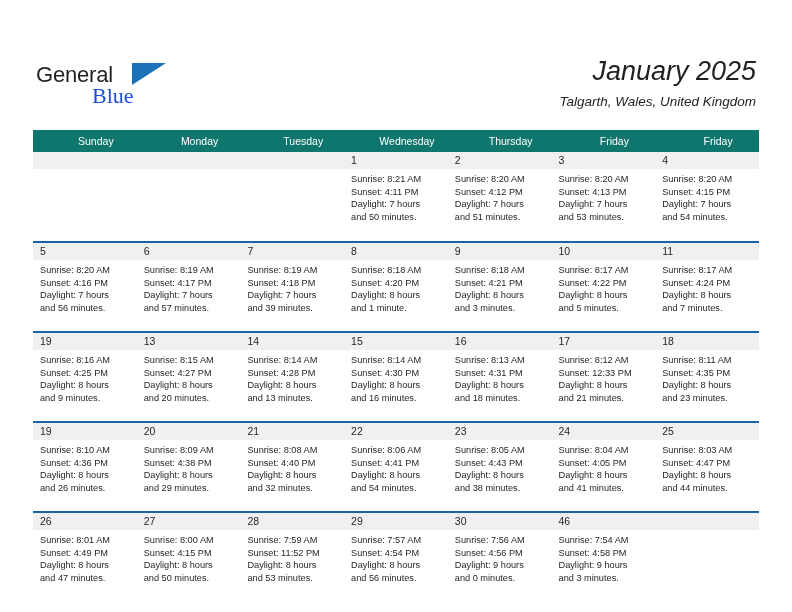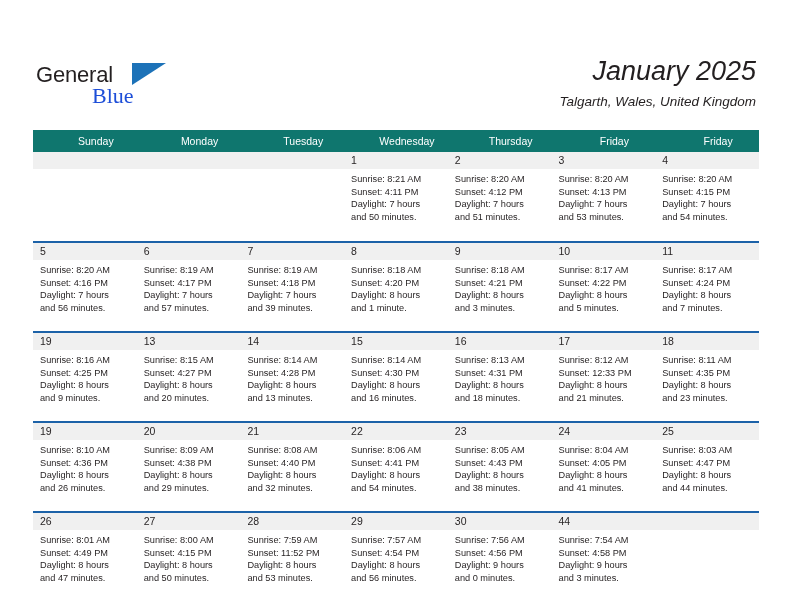--- a/index.html
+++ b/index.html
@@ -458,21 +458,21 @@
           <td>
             <div class="daynum-band">30</div>
             <div class="cell-body">
               <div>Sunrise: 7:56 AM</div>
               <div>Sunset: 4:56 PM</div>
               <div>Daylight: 9 hours</div>
               <div>and 0 minutes.</div>
             </div>
           </td>
           <td>
-            <div class="daynum-band">44</div>
+            <div class="daynum-band">46</div>
             <div class="cell-body">
               <div>Sunrise: 7:54 AM</div>
               <div>Sunset: 4:58 PM</div>
               <div>Daylight: 9 hours</div>
               <div>and 3 minutes.</div>
             </div>
           </td>
           <td class="empty">
             <div class="daynum-band"></div>
             <div class="cell-body">

